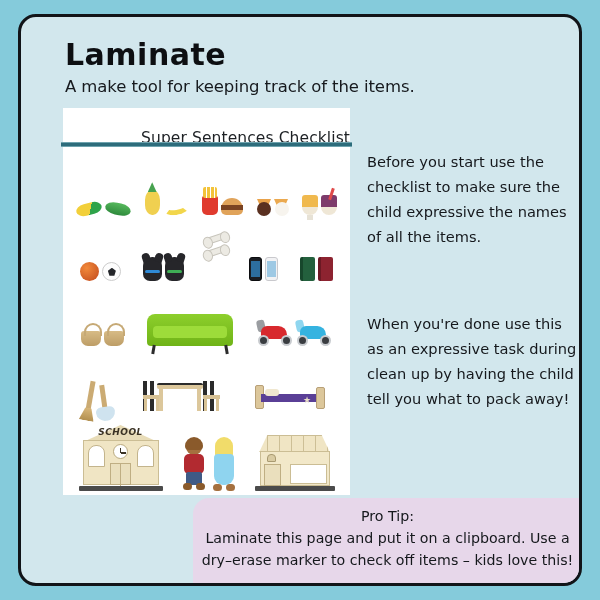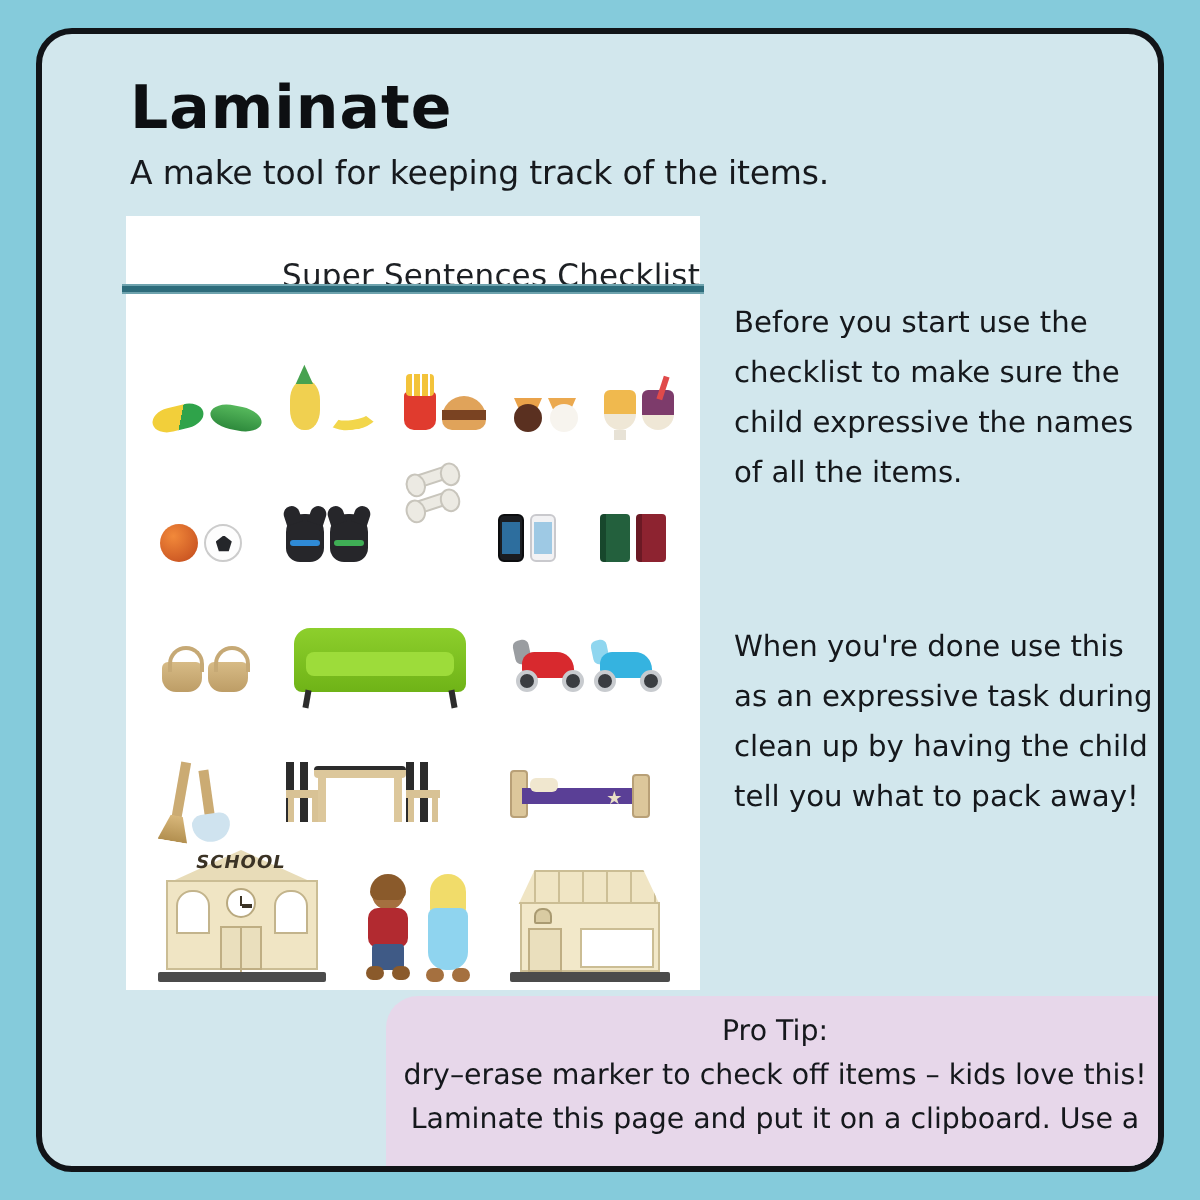--- a/index.html
+++ b/index.html
@@ -402,17 +402,17 @@
       </div>
 
     </div>
   </div>
 
   <div class="side-text t1">Before you start use the checklist to make sure the child expressive the names of all the items.</div>
   <div class="side-text t2">When you're done use this as an expressive task during clean up by having the child tell you what to pack away!</div>
 
   <div class="protip">
     <span class="lbl">Pro Tip:</span>
+    <span class="lbl">Laminate this page and put it on a clipboard. Use a</span>
     <span class="lbl">dry–erase marker to check off items – kids love this!</span>
-    <span class="lbl">Laminate this page and put it on a clipboard. Use a</span>
   </div>
 
 </div>
 
 </body></html>

